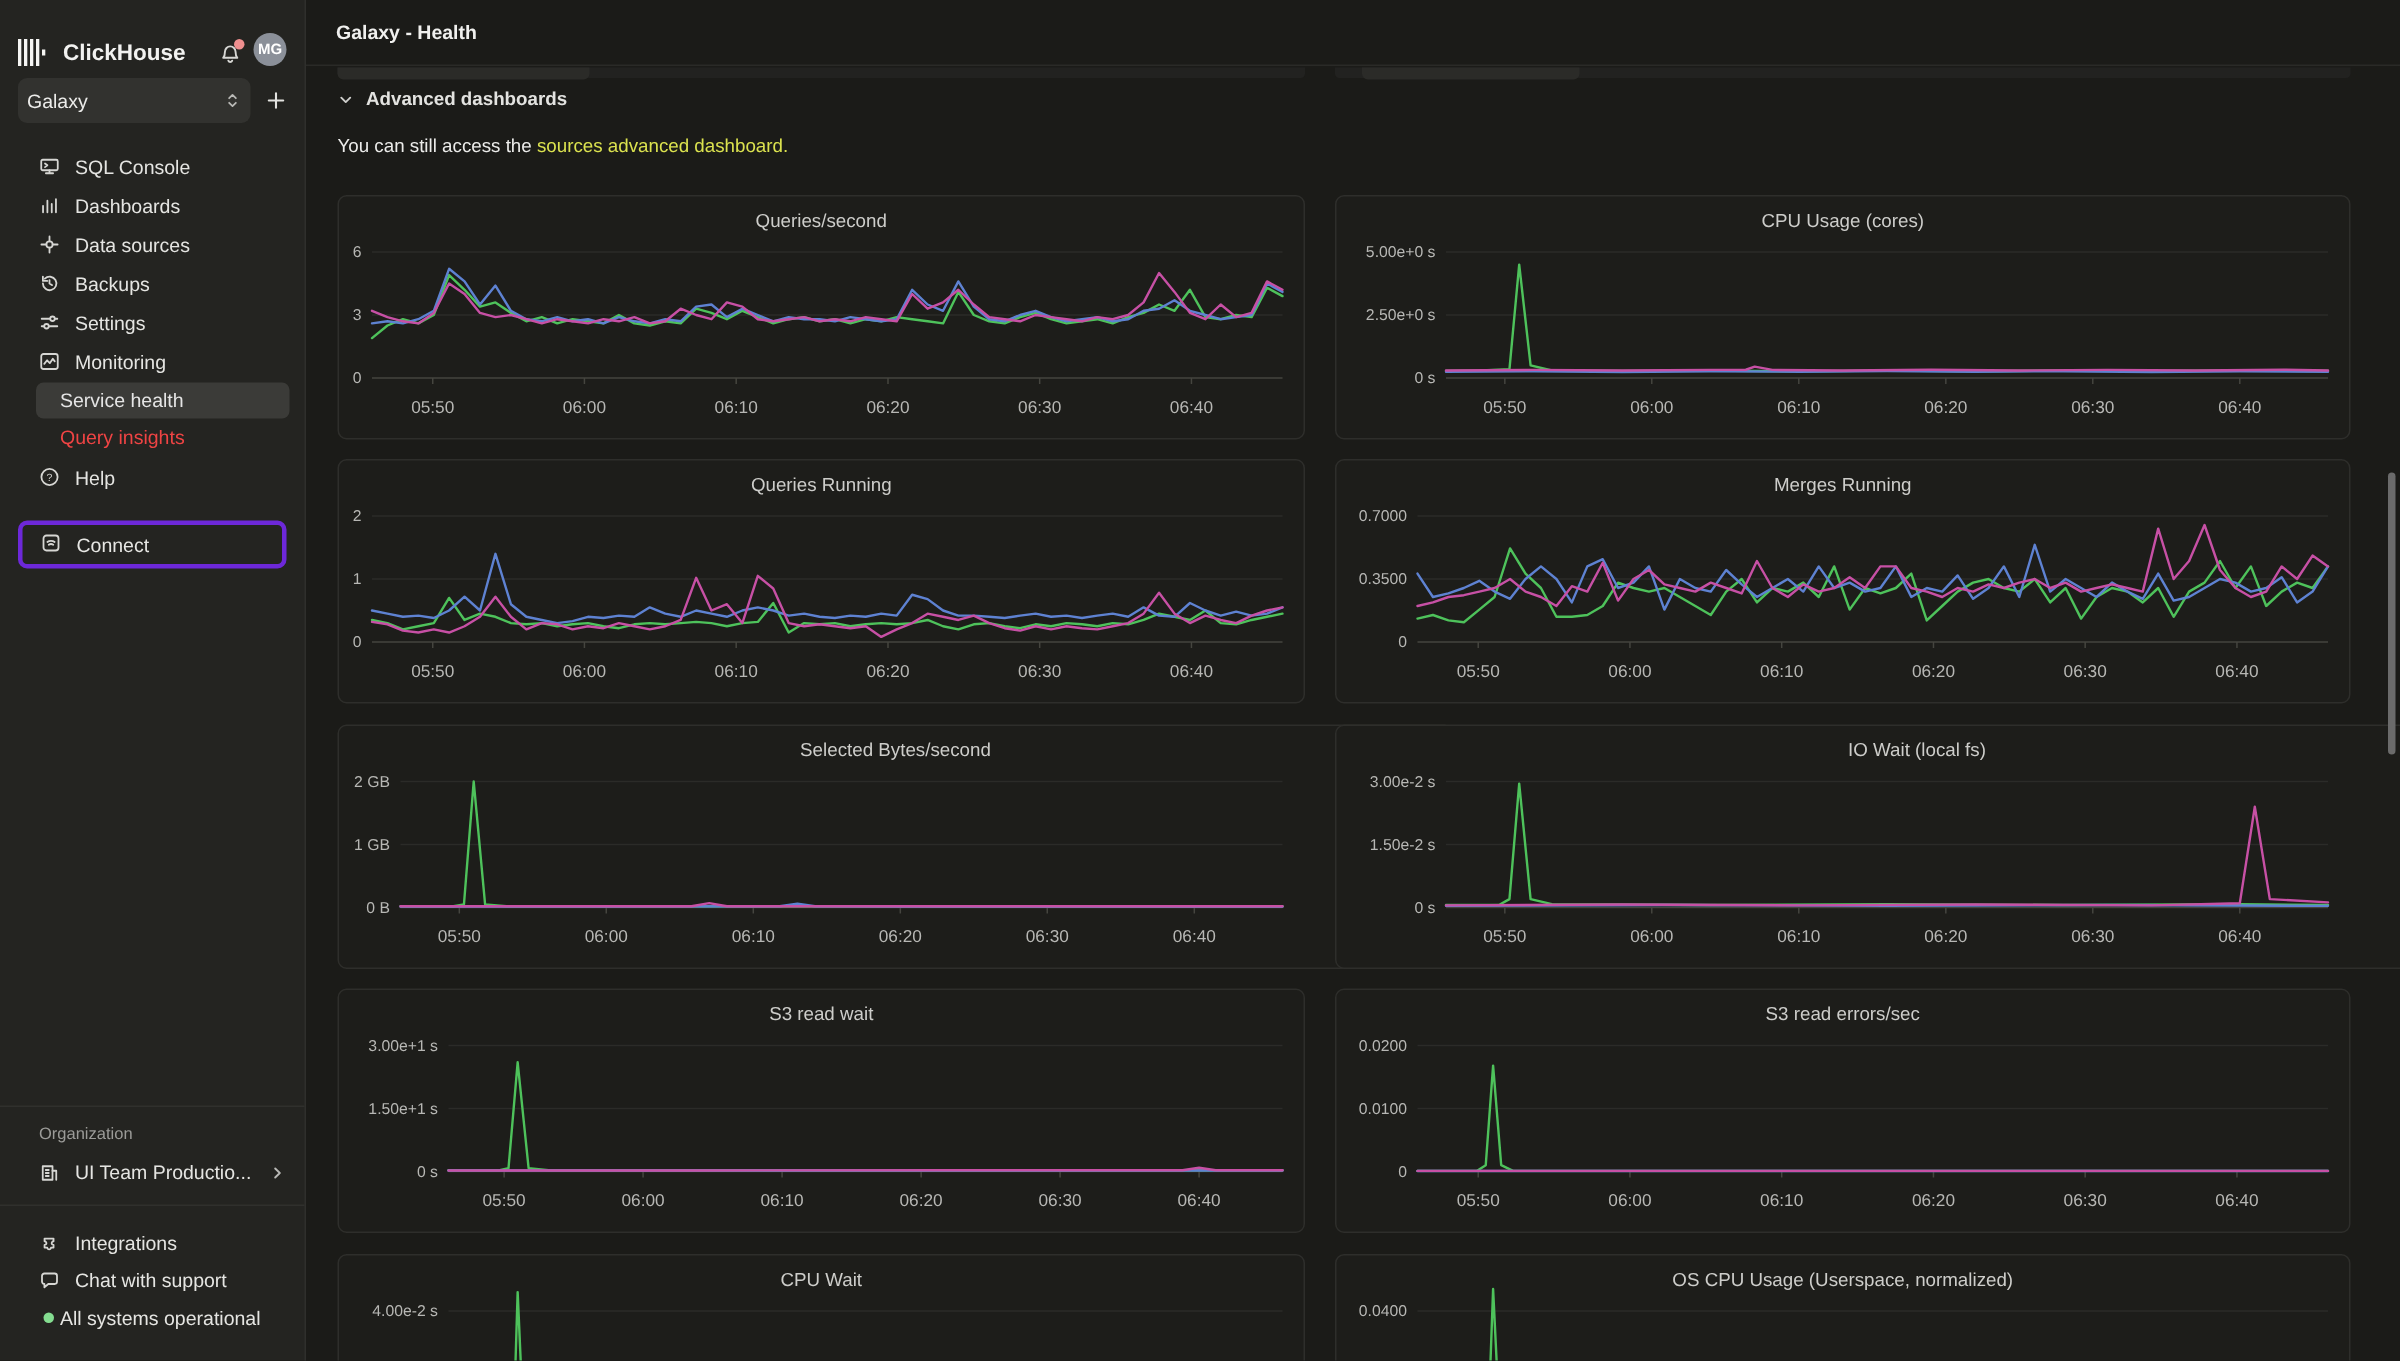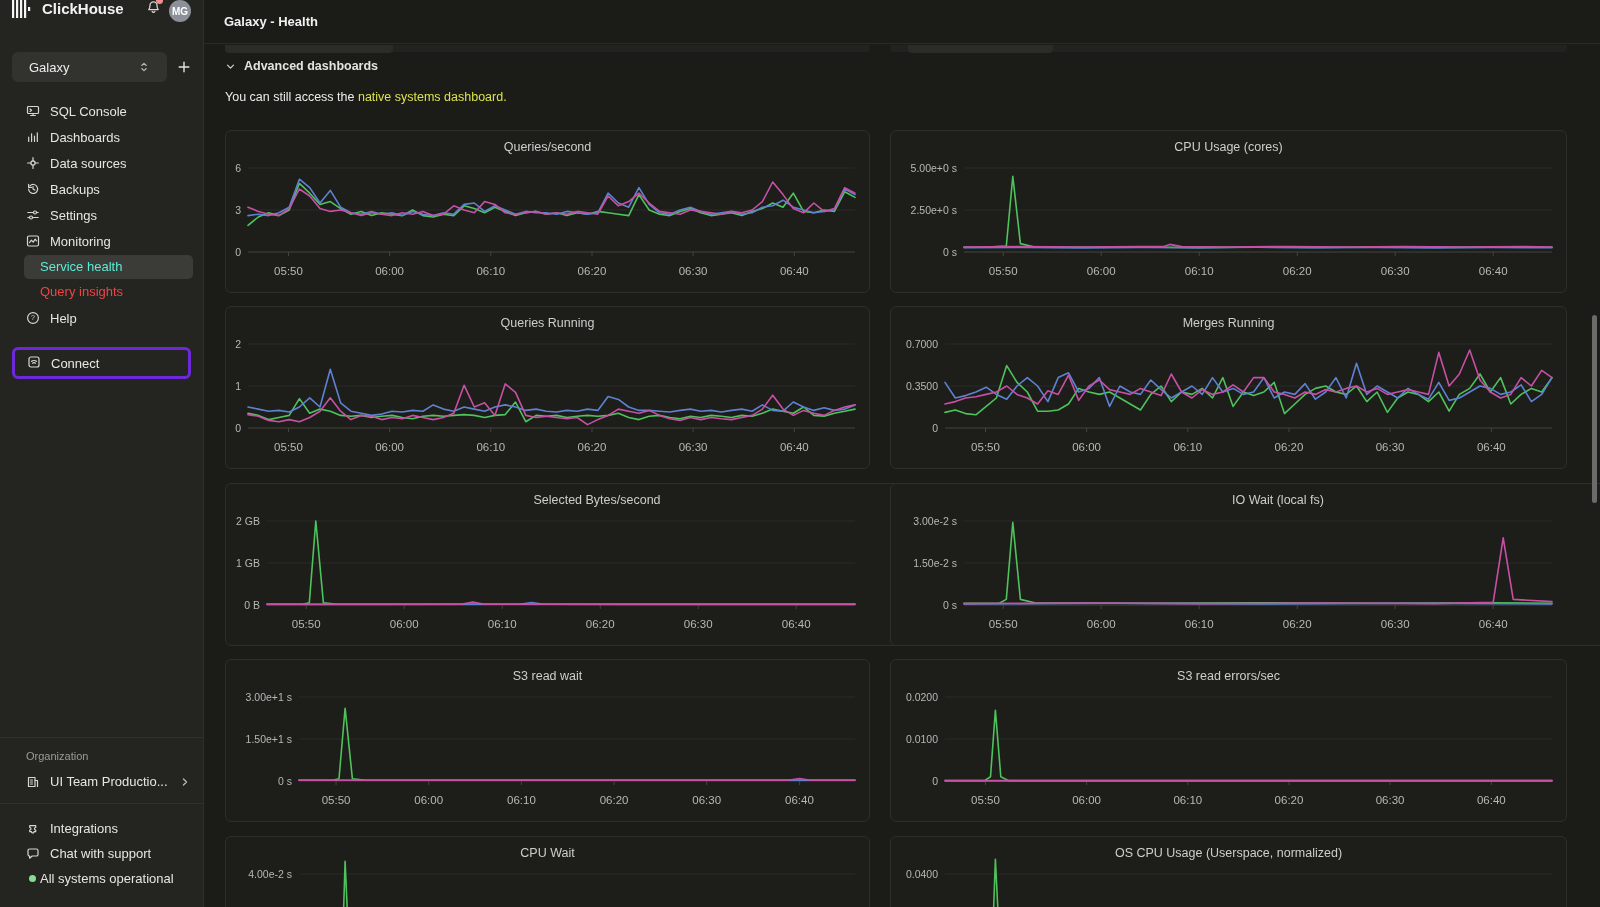--- a/index.html
+++ b/index.html
@@ -1,40 +1,40 @@
 <!DOCTYPE html>
 <html><head>
 <meta charset="utf-8">
 <style>
   html,body{margin:0;padding:0;width:1600px;height:907px;overflow:hidden;
     background:#1b1b18;color:#e7e7e4;font-family:"Liberation Sans",sans-serif;}
   *{box-sizing:border-box;}
   
   .sidebar{position:absolute;left:0;top:0;width:204px;height:907px;background:#242421;
     border-right:1px solid #2f2f2c;}
-  .side-head{display:flex;align-items:flex-start;height:44px;padding:0 12px;}
+  .side-head{display:flex;align-items:flex-end;height:44px;padding:0 12px;}
   .logo{display:inline-flex;margin-right:8px;}
   .brand{font-size:15px;font-weight:700;color:#f2f2f0;flex:1;}
   .bell{position:relative;display:inline-flex;margin-right:8px;cursor:pointer;}
   .bell .dot{position:absolute;right:-2px;top:-3px;width:7px;height:7px;border-radius:50%;
     background:#ef8f8f;}
   .avatar{width:22px;height:22px;border-radius:50%;background:#8b9099;color:#fff;
     font-size:10px;font-weight:700;display:inline-flex;align-items:center;justify-content:center;cursor:pointer;}
   .selector-row{display:flex;align-items:center;gap:10px;padding:8px 12px 4px 12px;}
   .service-selector{flex:1;height:30px;background:#32322f;border-radius:6px;display:flex;
-    align-items:center;padding:0 17px;font-size:13px;color:#ececea;cursor:pointer;}
+    align-items:center;padding:0 6px;font-size:13px;color:#ececea;cursor:pointer;}
   .service-selector span{flex:1;}
   .add-btn{background:none;border:none;padding:0;cursor:pointer;display:inline-flex;}
   nav{margin-top:12px;}
   .nav-item{display:flex;align-items:center;height:26px;padding:0 12px 0 26px;font-size:13px;
     font-weight:500;color:#e5e5e2;cursor:pointer;}
   .nav-item .nico{display:inline-flex;width:14px;margin-right:10px;}
   .nav-sub{height:24px;line-height:24px;margin:1px 10px 1px 24px;padding-left:16px;
     font-size:13px;font-weight:500;color:#ef4444;border-radius:5px;cursor:pointer;}
-  .nav-sub.active{background:#3b3b38;color:#5eead4;}
+  .nav-sub.active{background:#3b3b38;color:#e5e5e5;}
   .connect{margin:16px 12px 0 12px;height:32px;border:3px solid #6d28d9;border-radius:6px;
     display:flex;align-items:center;padding:0 12px;font-size:13px;font-weight:500;gap:10px;cursor:pointer;}
   .side-bottom{position:absolute;left:0;right:0;bottom:0;}
   .org-sec{border-top:1px solid #30302d;padding:12px 12px 14px 12px;}
   .org-label{font-size:11px;color:#9b9b98;padding-left:14px;margin-bottom:12px;}
   .org-item{display:flex;align-items:center;padding-left:14px;font-size:13px;font-weight:500;
     color:#e5e5e2;cursor:pointer;}
   .org-item .nico{display:inline-flex;width:14px;margin-right:10px;}
   .org-item .org-name{flex:1;}
   .side-footer{border-top:1px solid #30302d;padding:12px 12px 16px 12px;}
@@ -230,21 +230,21 @@
   <div class="chip" style="left:704px;width:145px;"></div>
 
   <div class="section-toggle">
     <svg width="11" height="11" viewBox="0 0 14 14" fill="none" stroke="#cfcfcc" stroke-width="1.6" stroke-linecap="round" stroke-linejoin="round">
       <path d="M3.2 5.2 7 9l3.8-3.8"></path>
     </svg>
     <span>Advanced dashboards</span>
   </div>
 
   <div class="note">
-    <span>You can still access the </span><a class="note-link"><span>native systems dashboard</span><span>.</span></a>
+    <span>You can still access the </span><a class="note-link"><span>sources advanced dashboard</span><span>.</span></a>
   </div>
 
   <div id="charts">
       <div class="chart-card" style="left: 21px; top: 86px; width: 645px;">
         <div class="chart-title">Queries/second</div>
         <svg width="643" height="161">
           <line x1="22" y1="121" x2="629" y2="121" stroke="#45453f" stroke-width="1"></line>
           <text x="15" y="124.5" text-anchor="end" font-size="10.5" fill="#b7b7b4" font-family="Liberation Sans, sans-serif">0</text>
           <line x1="22" y1="79" x2="629" y2="79" stroke="#2b2b28" stroke-width="1"></line>
           <text x="15" y="82.5" text-anchor="end" font-size="10.5" fill="#b7b7b4" font-family="Liberation Sans, sans-serif">3</text>

